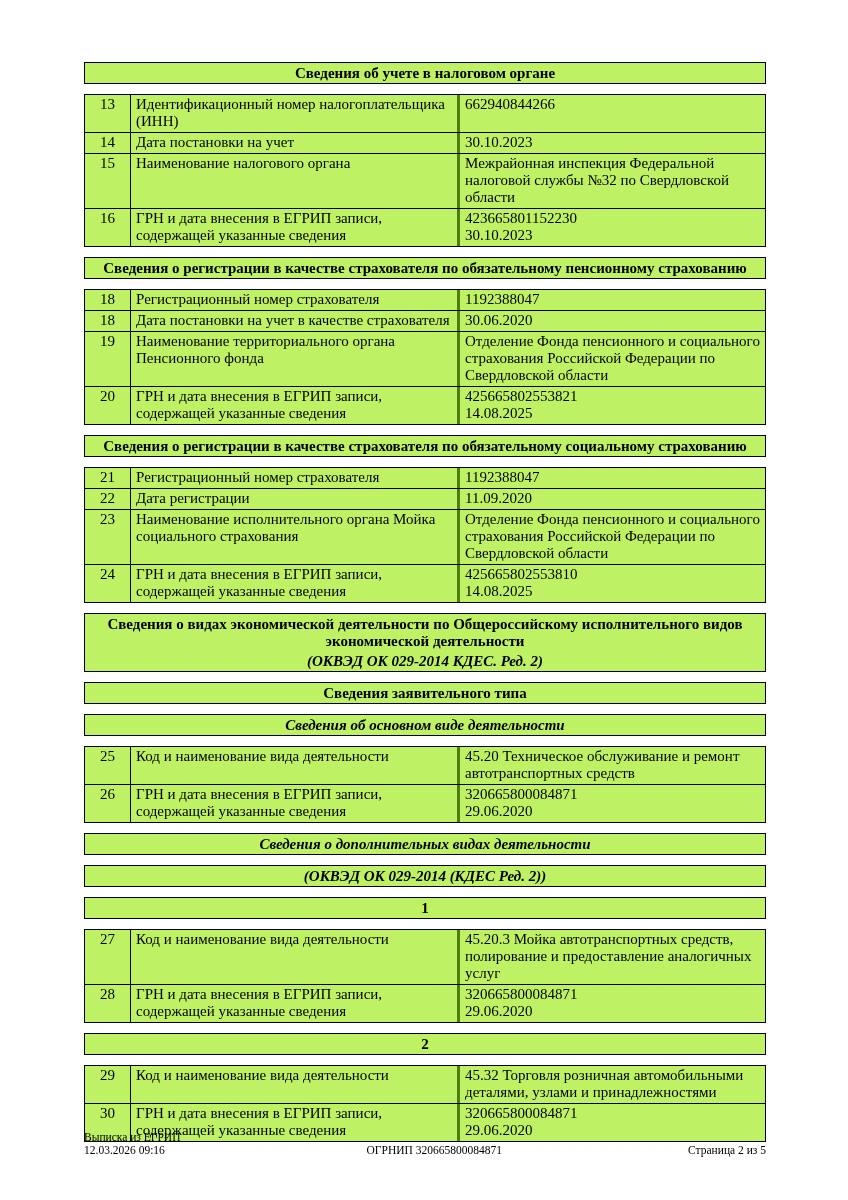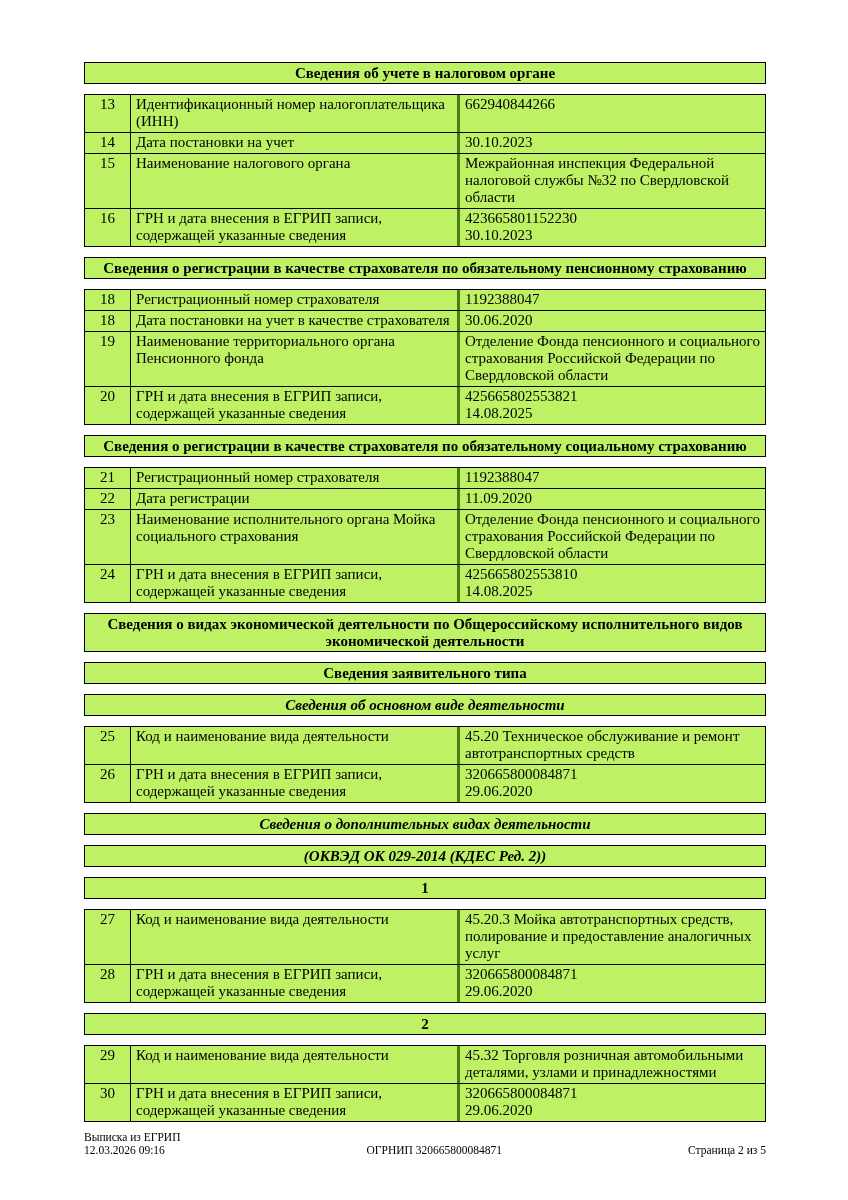--- a/index.html
+++ b/index.html
@@ -162,20 +162,21 @@
         <div class="cell cell-num">24</div>
         <div class="cell cell-label">ГРН и дата внесения в ЕГРИП записи, содержащей указанные сведения</div>
         <div class="cell cell-value">
           <div class="value-line">425665802553810</div>
           <div class="value-line">14.08.2025</div>
         </div>
       </div>
     </div>
     <div class="block">
       <div class="section-line">Сведения о видах экономической деятельности по Общероссийскому исполнительного видов экономической деятельности</div>
+      <div class="section-line italic">(ОКВЭД ОК 029-2014 КДЕС. Ред. 2)</div>
     </div>
     <div class="block">
       <div class="section-line">Сведения заявительного типа</div>
     </div>
     <div class="block">
       <div class="section-line italic">Сведения об основном виде деятельности</div>
     </div>
     <div class="block">
       <div class="data-row">
         <div class="cell cell-num">25</div>

